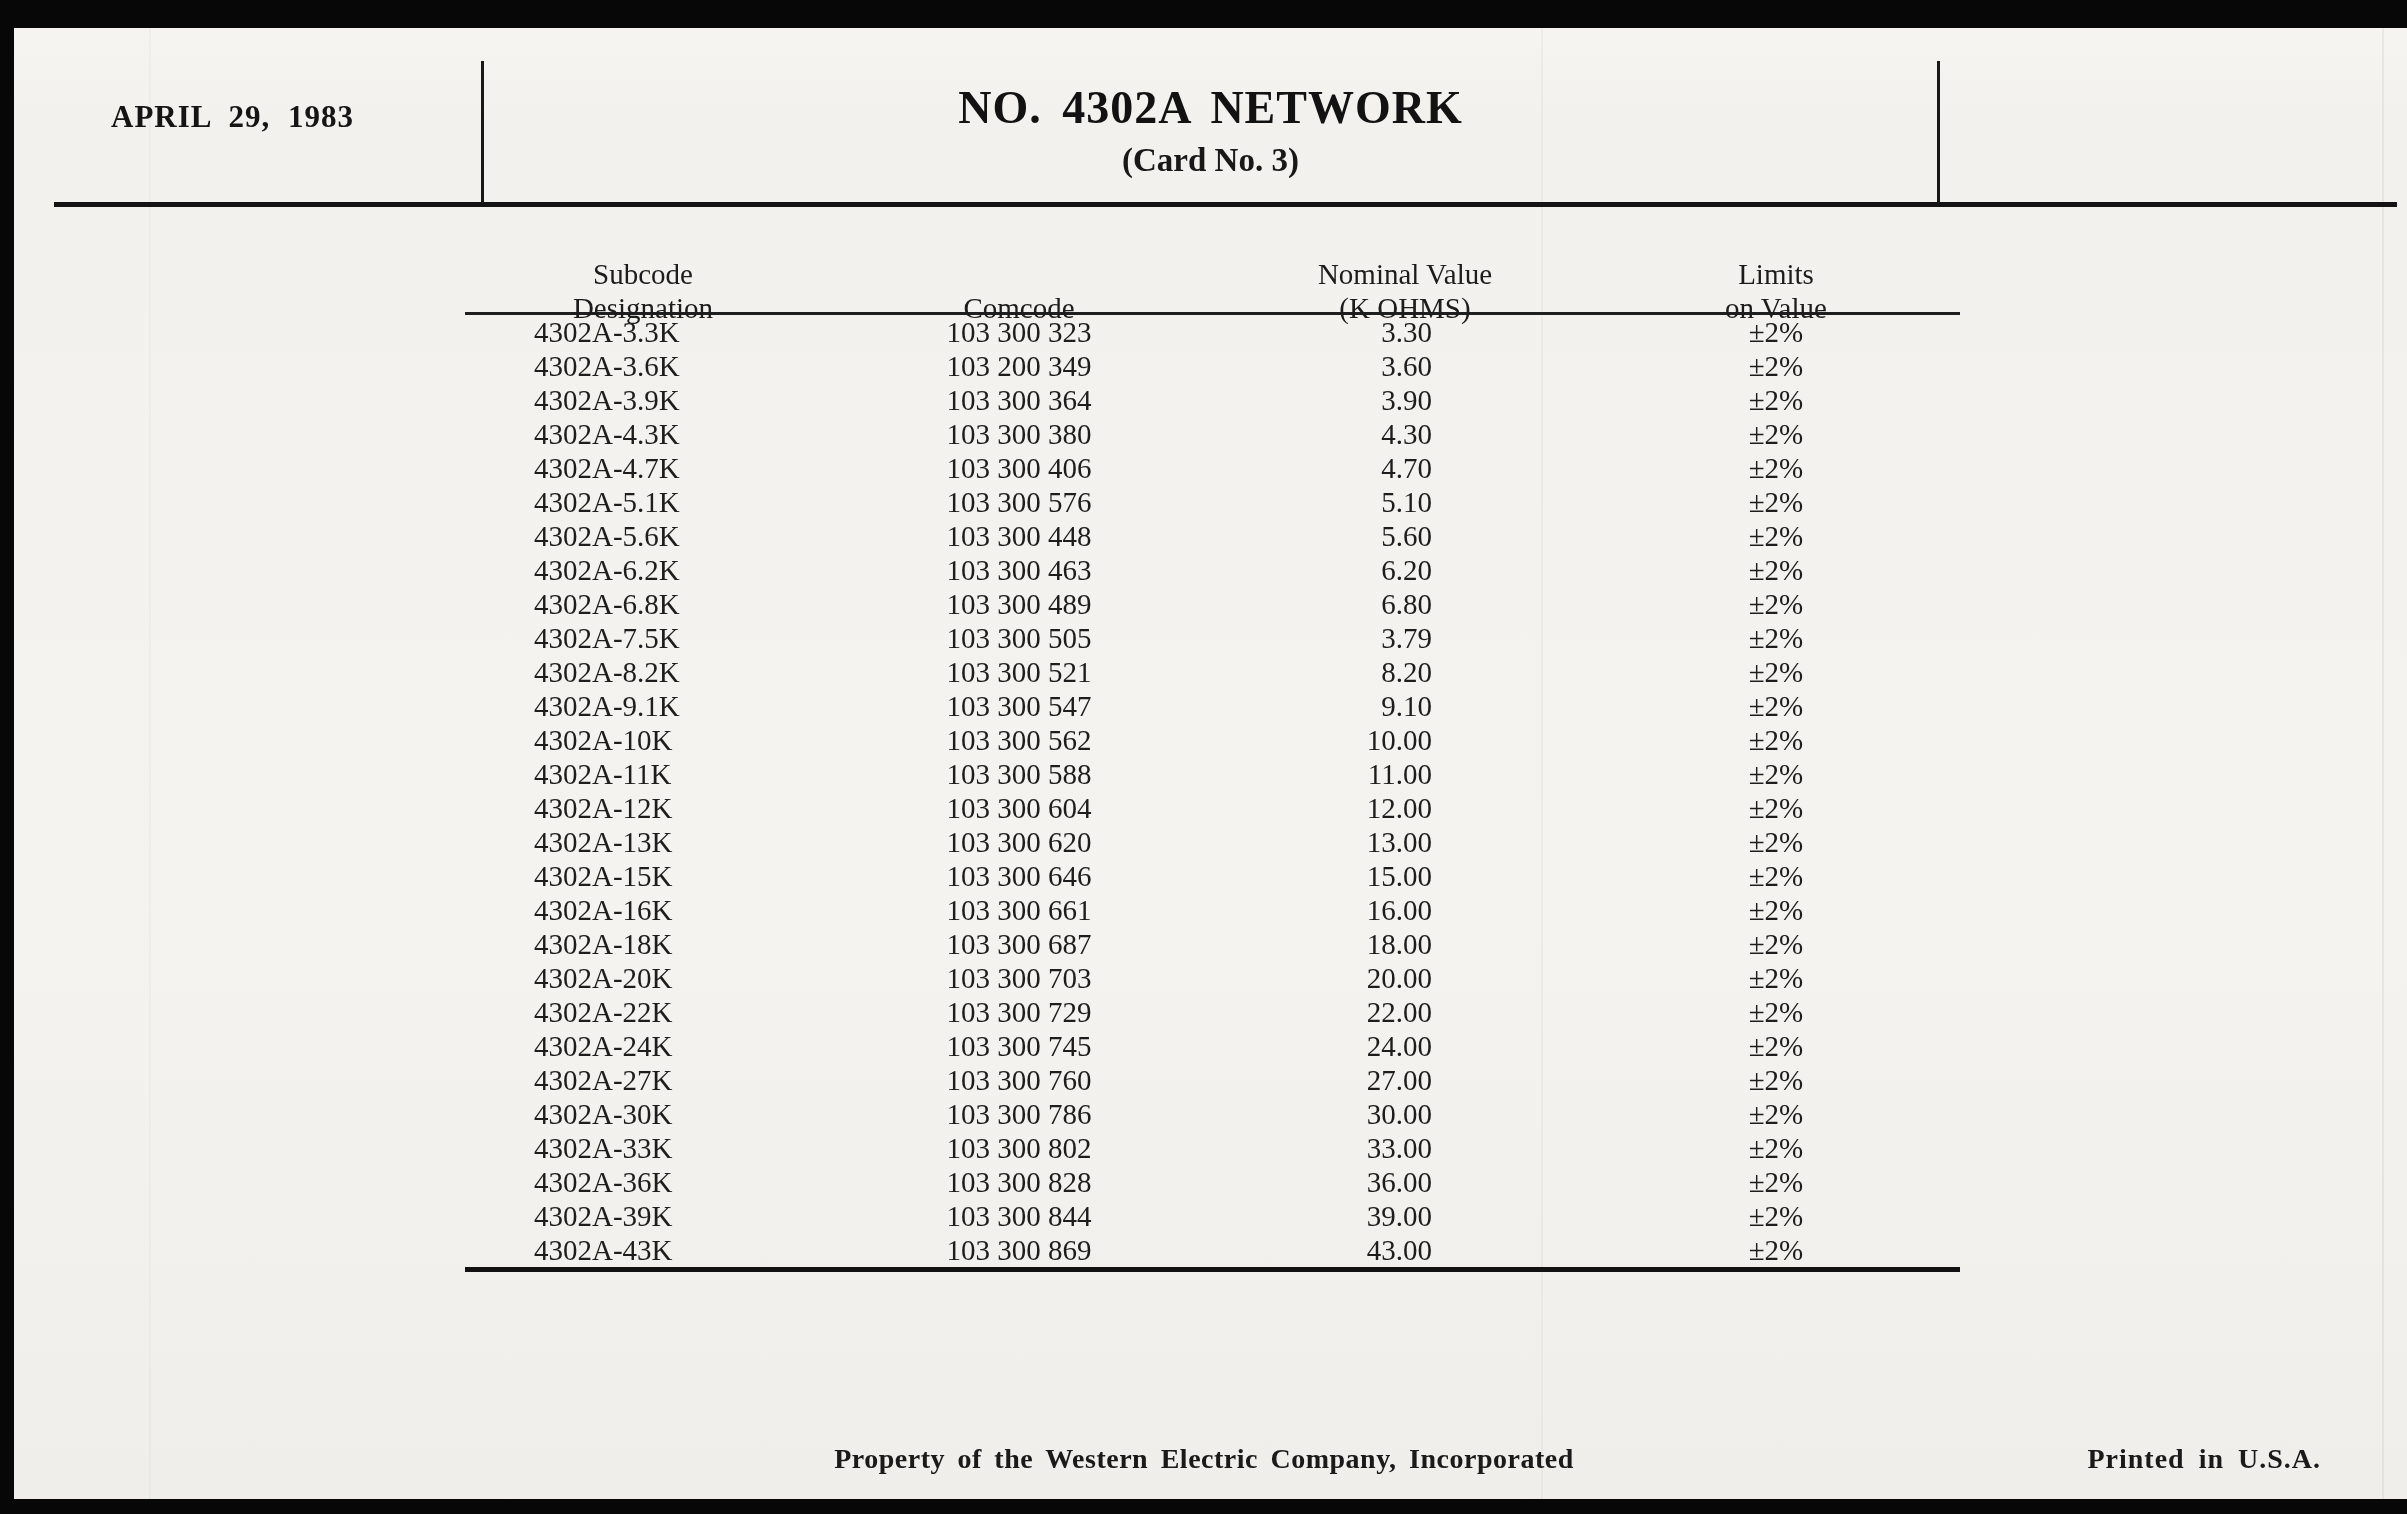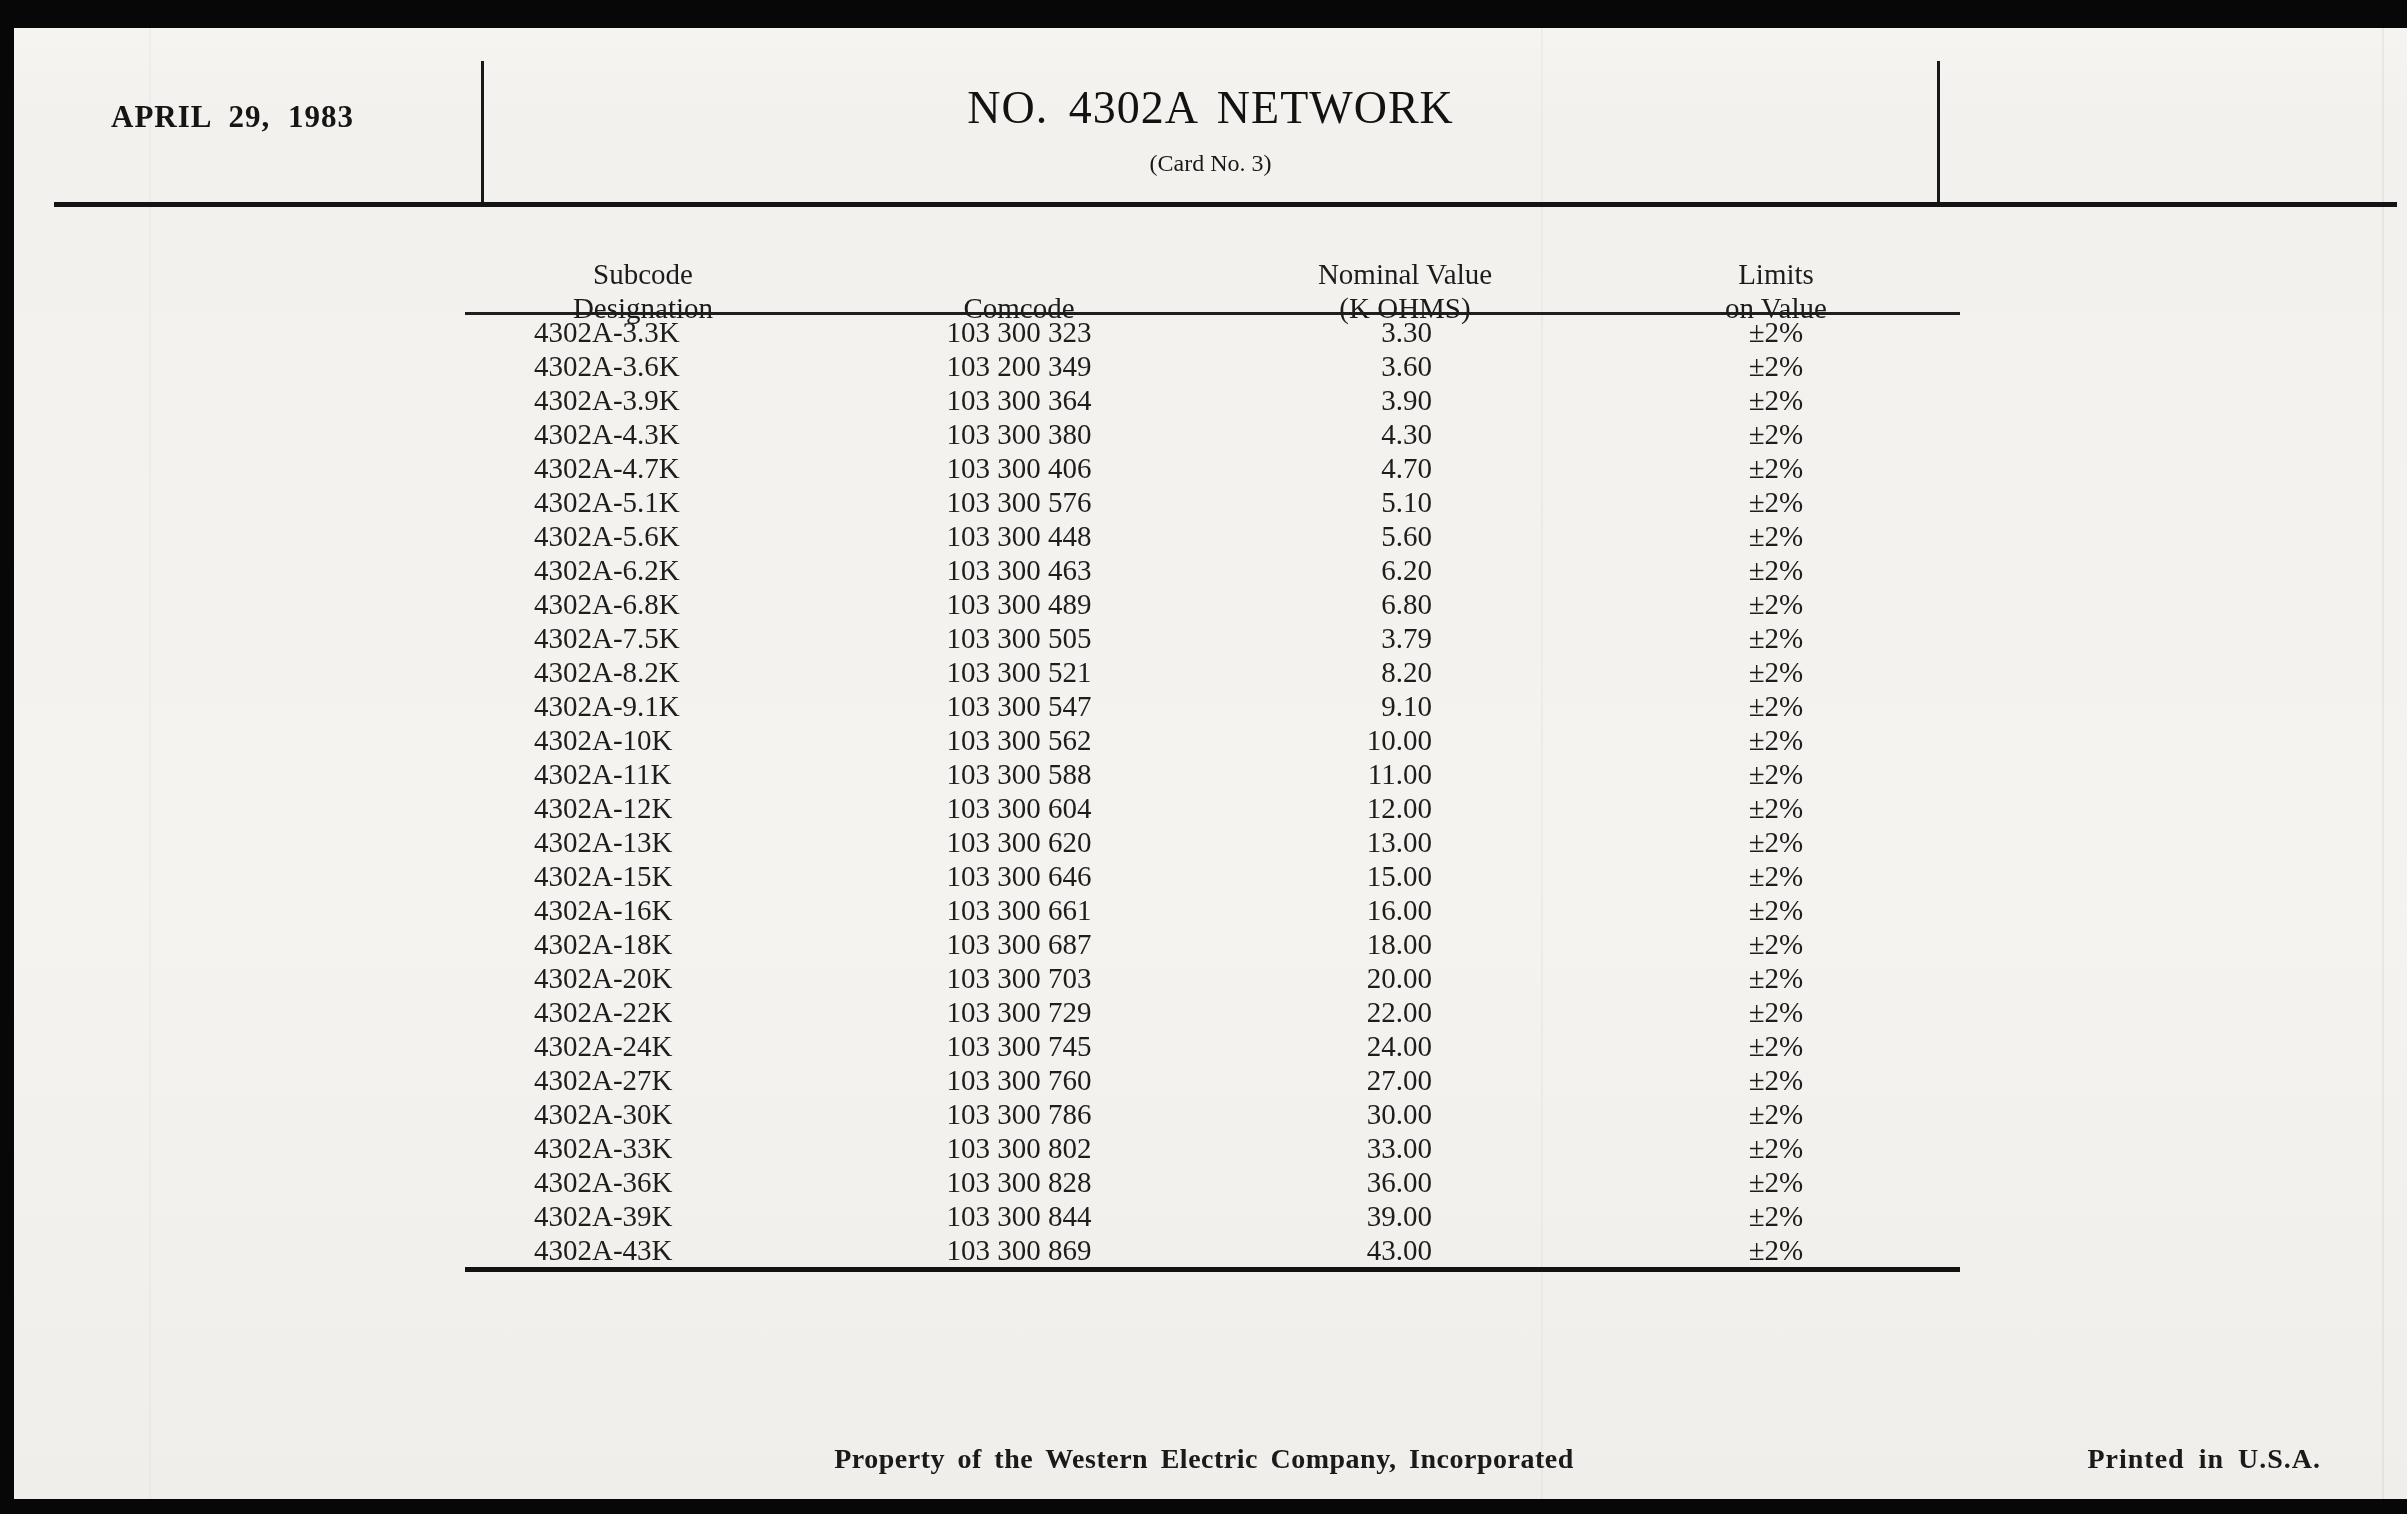--- a/index.html
+++ b/index.html
@@ -30,23 +30,23 @@
     letter-spacing: 1px; word-spacing: 9px;
     color: #151515;
     text-align: center;
   }
   .vrule { position: absolute; top: 61px; height: 145px; width: 3px; background: #181818; }
   .vrule.l { left: 481px; }
   .vrule.r { left: 1937px; }
 
   .title-block { position: absolute; left: 481px; width: 1459px; top: 81px; text-align: center; }
   .doc-title {
-    font-size: 46px; font-weight: normal; letter-spacing: 1px; word-spacing: 8px; color: #121212;
-  }
-  .doc-subtitle { font-size: 24px; margin-top: 16px; color: #181818; }
+    font-size: 46px; font-weight: bold; letter-spacing: 1px; word-spacing: 8px; color: #121212;
+  }
+  .doc-subtitle { font-size: 33px; margin-top: 8px; color: #181818; font-weight: bold; }
 
   .hrule-top {
     position: absolute; left: 54px; width: 2343px; top: 202px; height: 5px; background: #141414;
   }
 
   .table-area { position: absolute; left: 465px; top: 232px; width: 1495px; }
   .thead {
     display: grid; grid-template-columns: 356px 396px 376px 366px;
     height: 73px;
   }

